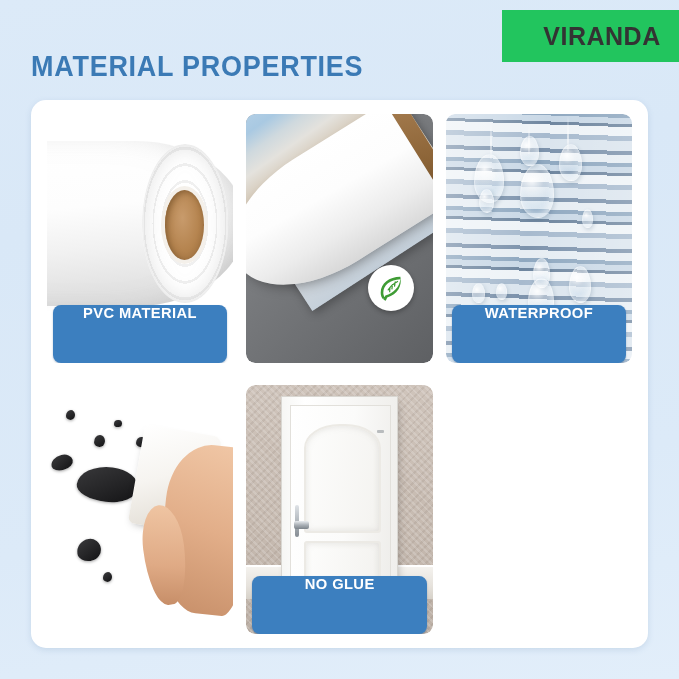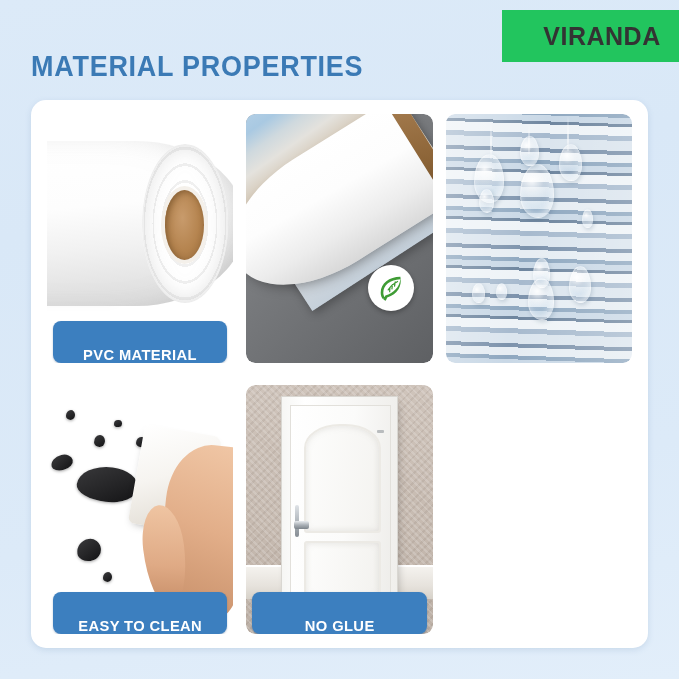--- a/index.html
+++ b/index.html
@@ -92,25 +92,25 @@
     border-radius: 9px;
     overflow: hidden;
   }
 
   
   .caption {
     position: absolute;
     left: 6px;
     right: 6px;
     bottom: 0;
-    height: 42px;
+    height: 58px;
     background: #3c7fbf;
     border-radius: 8px;
     display: flex;
-    align-items: flex-end;
+    align-items: flex-start;
     justify-content: center;
     z-index: 9;
     box-shadow: 0 1px 2px rgba(40,80,130,0.35);
   }
   .caption-text {
     color: #ffffff;
     font-size: 15.5px;
     font-weight: bold;
     letter-spacing: 0.4px;
     text-align: center;
@@ -543,39 +543,39 @@
           <div class="drop" style="left:40%;top:9%;width:9%;height:11%;"></div>
           <div class="drop" style="left:61%;top:12%;width:11%;height:14%;"></div>
           <div class="drop" style="left:18%;top:30%;width:7%;height:9%;"></div>
           <div class="drop" style="left:47%;top:58%;width:8%;height:11%;"></div>
           <div class="drop" style="left:44%;top:66%;width:13%;height:16%;"></div>
           <div class="drop" style="left:66%;top:61%;width:11%;height:14%;"></div>
           <div class="drop" style="left:14%;top:68%;width:6%;height:7%;"></div>
           <div class="drop" style="left:27%;top:68%;width:5%;height:6%;"></div>
           <div class="drop" style="left:73%;top:38%;width:5%;height:7%;"></div>
         </div>
+        <div class="caption">
+          <span class="caption-text">WATERPROOF</span>
+        </div>
       </div>
 
       <div class="tile">
         <div class="tile-media ec-bg">
           <div class="stain" style="left:16%;top:33%;width:33%;height:14%;transform:rotate(7deg);"></div>
           <div class="stain" style="left:2%;top:28%;width:12%;height:6%;transform:rotate(-14deg);"></div>
           <div class="stain" style="left:16%;top:62%;width:13%;height:9%;transform:rotate(-8deg);"></div>
           <div class="stain" style="left:30%;top:75%;width:5%;height:4%;"></div>
           <div class="stain" style="left:10%;top:10%;width:5%;height:4%;"></div>
           <div class="stain" style="left:36%;top:14%;width:4%;height:3%;"></div>
           <div class="stain" style="left:25%;top:20%;width:6%;height:5%;"></div>
           <div class="stain" style="left:48%;top:21%;width:5%;height:4%;"></div>
           <div class="ec-hand"></div>
           <div class="ec-cloth"></div>
           <div class="ec-thumb"></div>
         </div>
-        <div class="caption">
-          <span class="caption-text">EASY TO CLEAN</span>
-        </div>
       </div>
 
       <div class="tile">
         <div class="tile-media ng-bg">
           <div class="ng-wall-tex"></div>
           <div class="ng-baseboard"></div>
           <div class="ng-frame">
             <div class="ng-door">
               <div class="ng-panel-top"></div>
               <div class="ng-panel-bottom"></div>

